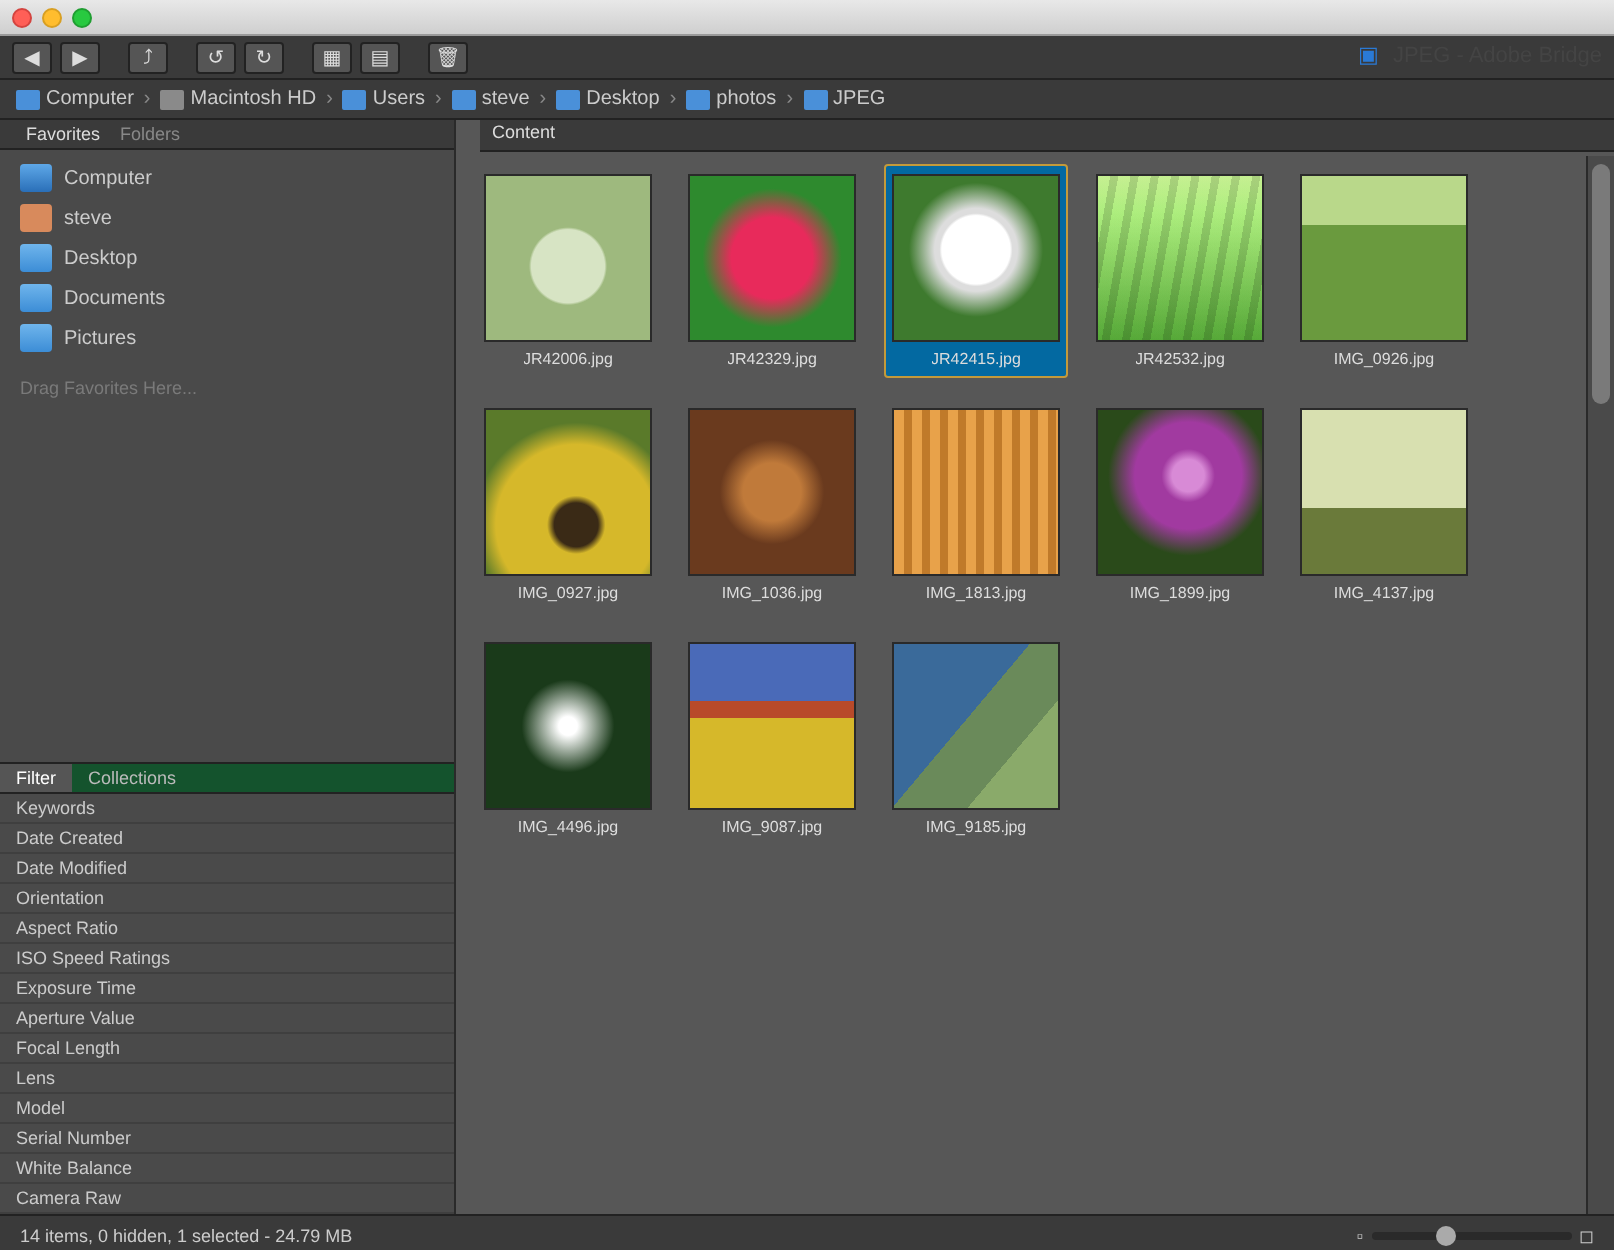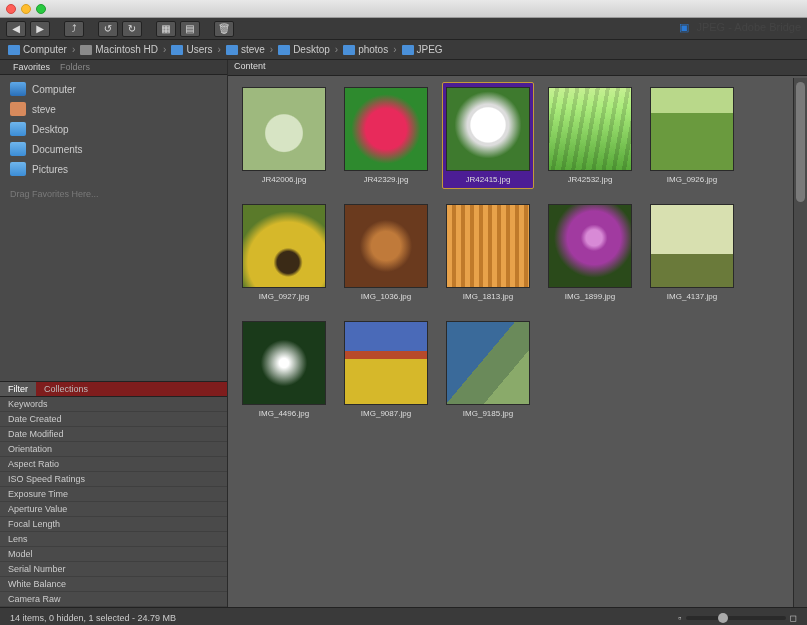--- a/index.html
+++ b/index.html
@@ -82,47 +82,47 @@
     padding:3px 10px; gap:6px;
     font-size:10px;
   }
   .fav-item .fi { width:16px;height:14px;border-radius:2px;}
   .fi.computer{background:linear-gradient(#5ea8e8,#2a6fb8);}
   .fi.home{background:#d88a5c;}
   .fi.folder{background:linear-gradient(#6fb5ec,#3c8dd6);}
   .drag-hint{padding:6px 10px;color:#7a7a7a;font-size:9px;}
   .spacer{flex:1;}
   .filter-panel{border-top:1px solid #222;}
-  .filter-tabs{display:flex;background:#7f1d1d;border-bottom:1px solid #222;}
+  .filter-tabs{display:flex;background:#14532d;border-bottom:1px solid #222;}
   .filter-tabs .ft{padding:2px 8px;font-size:9px;color:#bbb;}
   .filter-tabs .ft.active{background:#555;color:#fff;}
   .filter-list{}
   .filter-row{
     padding:2px 8px;font-size:9px;color:#ccc;
     border-bottom:1px solid #3f3f3f;
   }
   
   .content{flex:1;background:#575757;position:relative;overflow:hidden;}
   .content-tab{
-    position:absolute;top:0;left:0;right:0;height:16px;
+    position:absolute;top:0;left:12px;right:0;height:16px;
     background:#3a3a3a;border-bottom:1px solid #222;
     padding:1px 6px;font-size:9px;color:#ddd;
   }
   .grid{
     position:absolute;top:18px;left:10px;right:4px;bottom:0;
     display:flex;flex-wrap:wrap;gap:10px;align-content:flex-start;
     padding-top:4px;
   }
   .thumb{
     width:92px;
     display:flex;flex-direction:column;align-items:center;
     padding:4px;border:1px solid transparent;border-radius:2px;
   }
   .thumb.selected{
-    background:#4c1d95;border:1px solid #c49a3a;
+    background:#0369a1;border:1px solid #c49a3a;
   }
   .thumb .img{
     width:84px;height:84px;
     border:1px solid #2a2a2a;background:#6a6a6a;position:relative;overflow:hidden;
   }
   .thumb .label{
     font-size:8px;color:#ddd;margin-top:4px;
     white-space:nowrap;overflow:hidden;text-overflow:ellipsis;max-width:88px;text-align:center;
   }
   

